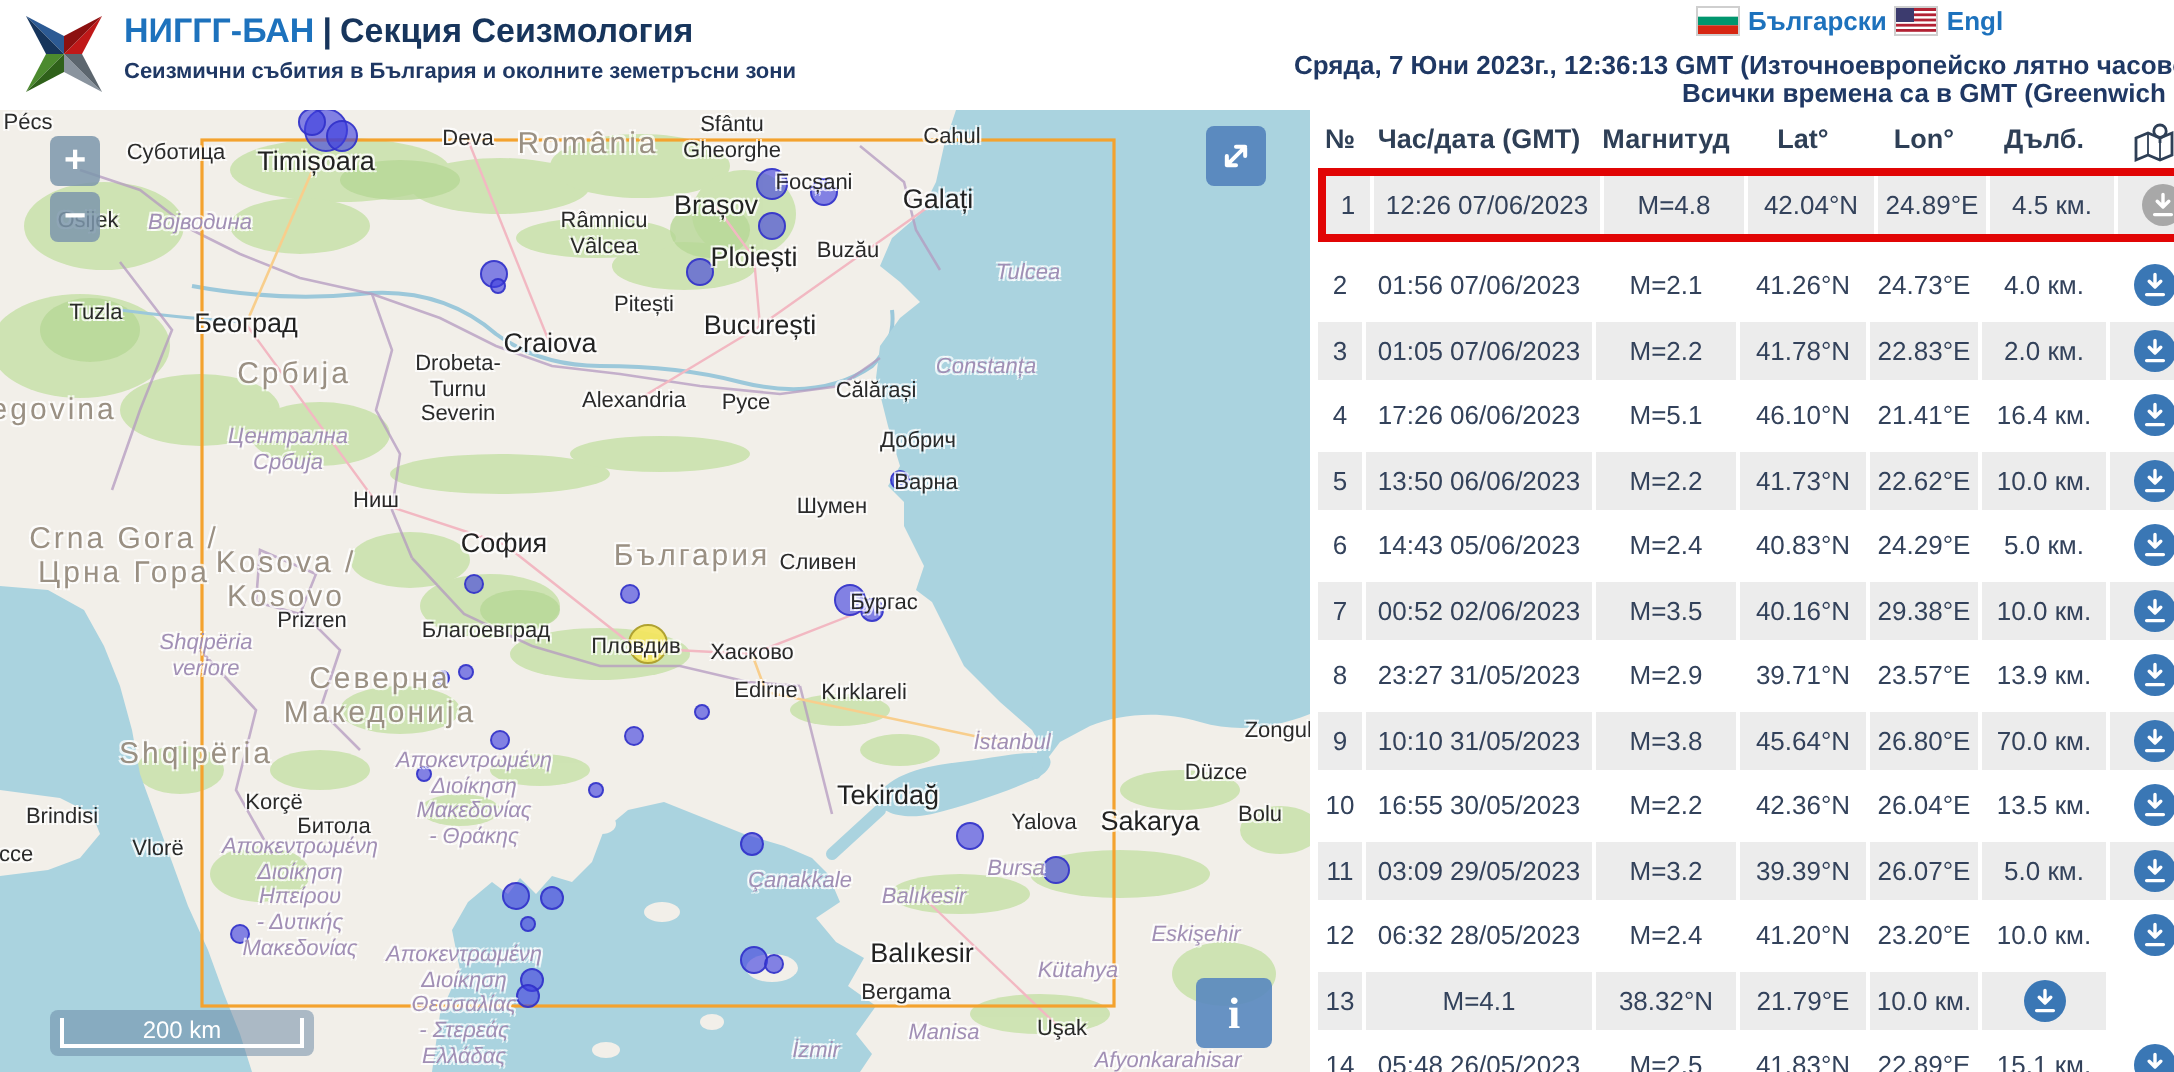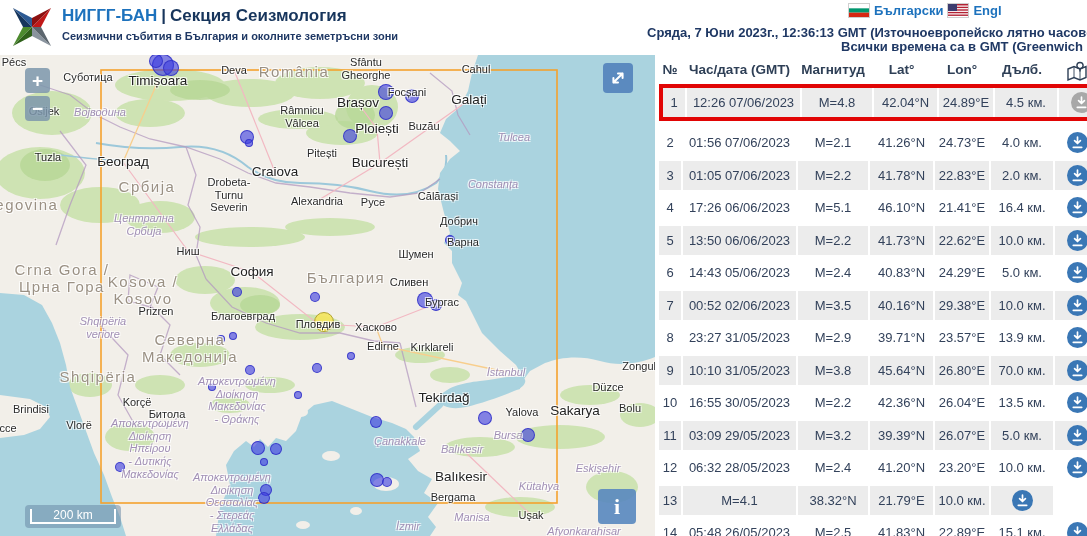--- a/index.html
+++ b/index.html
@@ -30,21 +30,21 @@
   .region{font-size:11px;font-style:italic;color:#a18fb5;}
   .marker{position:absolute;border-radius:50%;box-sizing:border-box;}
   .mk-blue{background:rgba(62,62,222,.62);border:1px solid rgba(48,48,200,.85);}
   .mk-yellow{background:rgba(243,229,94,.92);border:1.5px solid #b0a231;}
   .mapbtn{position:absolute;display:flex;align-items:center;justify-content:center;border-radius:4px;cursor:pointer;}
   .zoombtn{left:25px;width:25px;height:25px;background:rgba(125,150,172,.85);color:#fff;font-size:19px;font-weight:bold;line-height:1;}
   .zin{top:13px;} .zout{top:41px;}
   .expandbtn{left:603px;top:8px;width:30px;height:30px;background:#5b8abf;}
   .infobtn{left:598px;top:434px;width:38px;height:35px;background:rgba(91,138,191,.92);color:#fff;
            font-family:"Liberation Serif",serif;font-weight:bold;font-size:22px;}
-  .scalebar{position:absolute;left:25px;top:450px;width:96px;height:23px;background:rgba(100,132,162,.5);border-radius:4px;}
+  .scalebar{position:absolute;left:25px;top:450px;width:132px;height:23px;background:rgba(100,132,162,.5);border-radius:4px;}
   .scalebar .bracket{position:absolute;left:5px;right:5px;top:4px;bottom:4px;border-left:2px solid #fff;border-right:2px solid #fff;border-bottom:2px solid #fff;}
   .scalebar .stxt{position:absolute;width:100%;text-align:center;top:3px;color:#fff;font-size:12px;}
   
   .etable{position:absolute;left:659px;top:55px;width:460px;font-size:13px;color:#33425b;}
   .trow,.thead{display:grid;grid-template-columns:22px 113px 70px 63px 54px 62px 44px;column-gap:2px;}
   .thead{height:26px;line-height:26px;margin:2px 0 1px;font-weight:bold;color:#2e3f56;font-size:13.5px;}
   .thead .tcell{text-align:center;}
   .trow{height:29px;line-height:29px;}
   .trow{margin-bottom:3.5px;}
   .tcell{text-align:center;overflow:hidden;}

